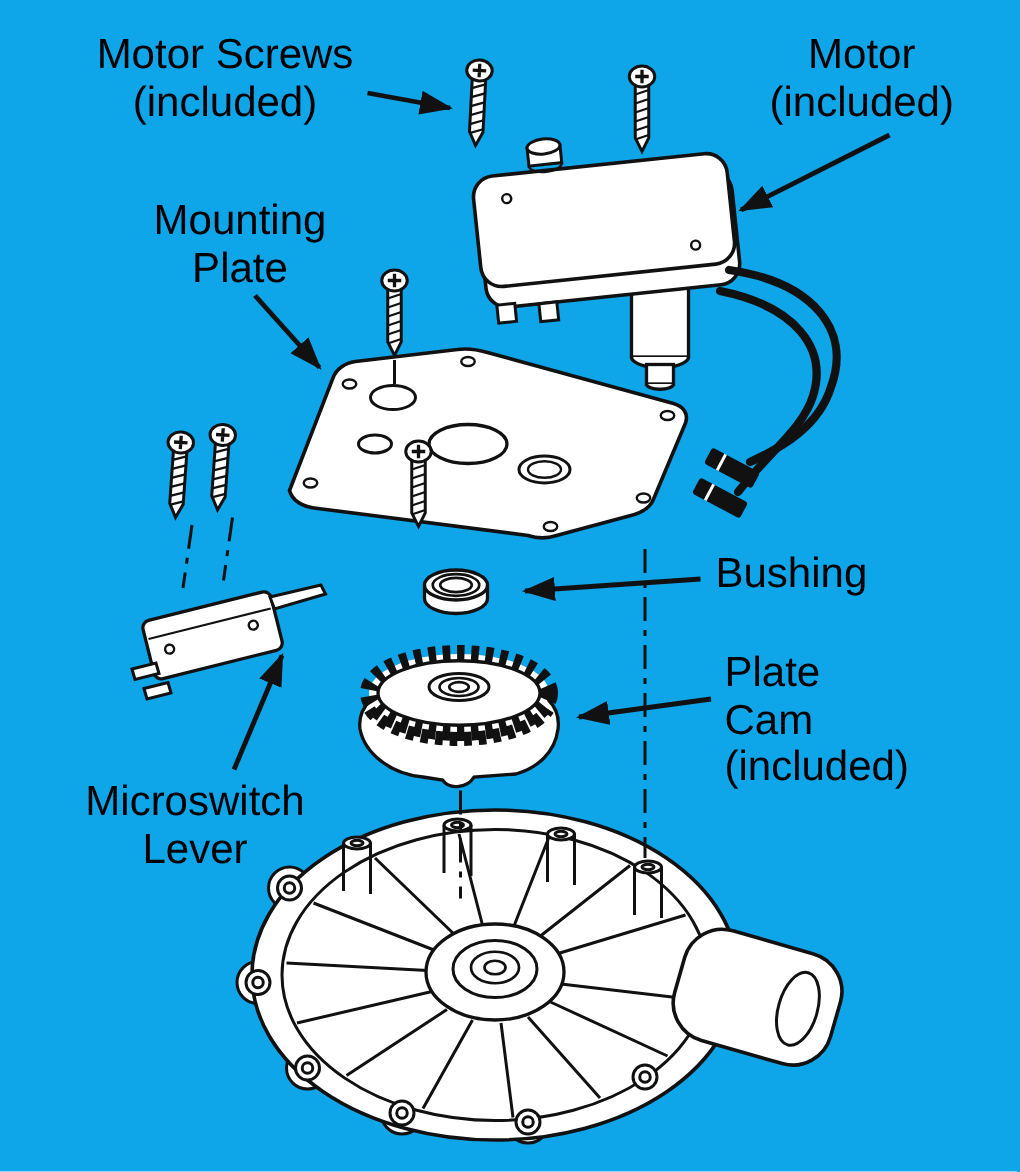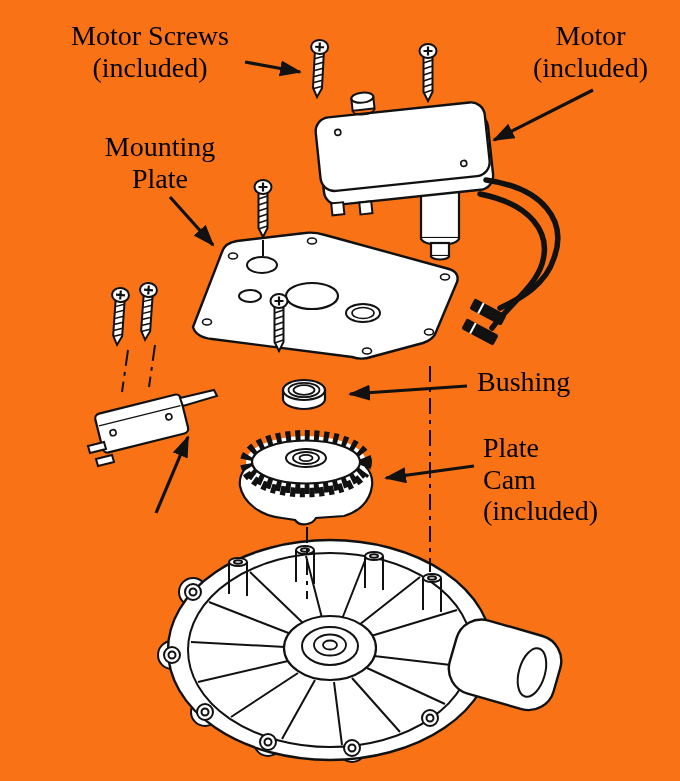--- a/index.html
+++ b/index.html
@@ -1,17 +1,17 @@
 <!DOCTYPE html>
 <html><head>
 <meta charset="utf-8">
 <style>
   html,body{margin:0;padding:0;background:#fff;}
-  .stage{position:relative;width:680px;height:781px;background:#f97316;overflow:hidden;
-         font-family:Liberation Serif, serif;color:#000;}
+  .stage{position:relative;width:680px;height:781px;background:#0ea5e9;overflow:hidden;
+         font-family:Liberation Sans, sans-serif;color:#000;}
   .stage svg{position:absolute;left:0;top:0;}
   .label{position:absolute;font-size:28px;line-height:1.13;white-space:pre-line;color:#000;}
   .label.center{text-align:center;}
   .label.left{text-align:left;}
 </style>
 </head>
 <body>
 
 <div class="stage">
 
@@ -203,22 +203,24 @@
     <line x1="593" y1="90" x2="494" y2="140" marker-end="url(#ah)"></line>
     <line x1="170" y1="197" x2="213" y2="245" marker-end="url(#ah)"></line>
     <line x1="467" y1="386" x2="350" y2="394" marker-end="url(#ah)"></line>
     <line x1="474" y1="466" x2="386" y2="478" marker-end="url(#ah)"></line>
     <line x1="156" y1="513" x2="188" y2="437" marker-end="url(#ah)"></line>
   </g>
 </svg>
 
 <div class="label center" style="left:35px;  top:20px;  width:230px;">Motor Screws
 (included)</div>
-<div class="label center" style="left:508px; top:20px;  width:165px;">Motor
+<div class="label center" style="left:492px; top:20px;  width:165px;">Motor
 (included)</div>
 <div class="label left" style="left:477px; top:366px; width:140px;">Bushing</div>
 <div class="label center" style="left:80px;  top:131px; width:160px;">Mounting
 Plate</div>
 <div class="label left" style="left:483px; top:432px; width:170px;">Plate
 Cam
 (included)</div>
+<div class="label center" style="left:30px;  top:518px; width:200px;">Microswitch
+Lever</div>
 
 </div>
 
 </body></html>

